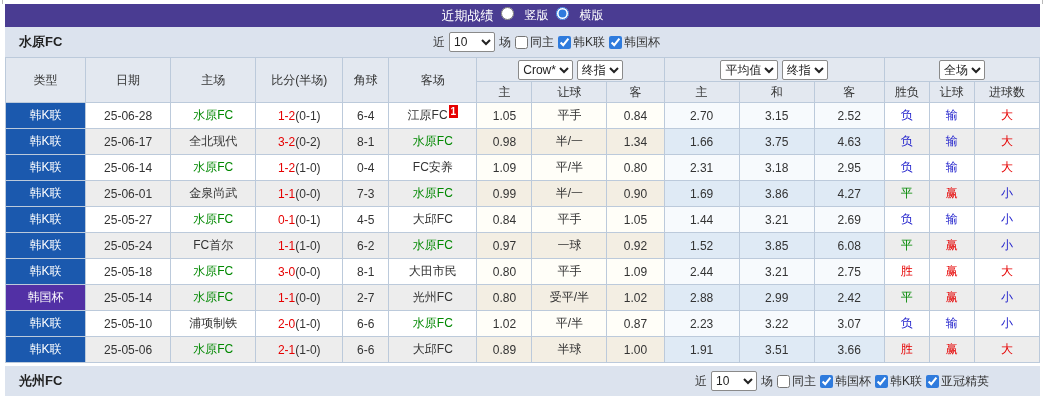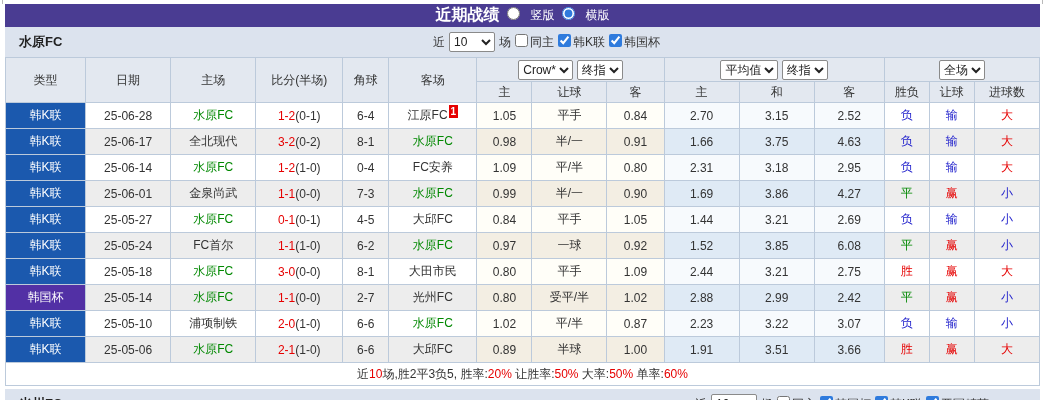--- a/index.html
+++ b/index.html
@@ -1,27 +1,27 @@
 <!DOCTYPE html>
 <html><head>
 <meta charset="utf-8">
 <style>
   * { box-sizing: border-box; margin: 0; padding: 0; }
   html,body { width:1045px; height:400px; overflow:hidden; background:#fff;
     font-family:"Liberation Sans","DejaVu Sans",sans-serif; font-size:12px; color:#333; }
   .top-strip { height:4px; margin:0 2px; border-left:1px solid #b9b9b9; border-right:1px solid #b9b9b9; background:#fff; }
   .wrap { margin:0 5px; }
   .title-bar { height:23px; background:#4a3c92; display:flex; align-items:center; justify-content:center; gap:7px; color:#fff; }
-  .title-bar .title { font-weight:bold; font-size:16px; }
+  .title-bar .title { font-weight:normal; font-size:13px; }
   .title-bar label { font-size:12px; display:flex; gap:11px; cursor:pointer; }
   input[type=radio], input[type=checkbox] { width:13px; height:13px; accent-color:#2f7bdd; margin:0; vertical-align:middle; }
   .team-bar { height:30px; background:#dce3ee; position:relative; }
   .team-bar .team-name { position:absolute; left:14px; top:0; line-height:30px; font-weight:bold; font-size:13px; color:#222; }
   .controls { position:absolute; top:0; height:30px; display:flex; align-items:center; gap:4px; }
-  .controls label { display:flex; gap:2px; }
+  .controls label { display:flex; align-items:center; gap:2px; }
   select { font-size:12px; height:20px; border:1px solid #8a8a8a; background:#fff; color:#222; border-radius:2px; }
   table { border-collapse:collapse; width:100%; table-layout:fixed; }
   th,td { border:1px solid #bccadb; text-align:center; padding:0; white-space:nowrap; overflow:hidden; font-weight:normal; }
   thead th { background:#e3e8f0; }
   thead tr.r1 th { height:24px; }
   thead tr.r2 th { height:21px; }
   tbody td { height:26px; }
   tbody tr:nth-child(odd) td { background:#fff; }
   tbody tr:nth-child(even) td { background:#ededed; }
   tbody tr:nth-child(odd) td.crow { background:#fffef8; }
@@ -159,21 +159,21 @@
         </tr>
         <tr>
           <td class="type-cell">韩K联</td>
           <td class="">25-06-17</td>
           <td class="">全北现代</td>
           <td class=""><span class="ft">3-2</span><span class="ht">(0-2)</span></td>
           <td class="">8-1</td>
           <td class="self">水原FC</td>
           <td class="crow">0.98</td>
           <td class="crow">半/一</td>
-          <td class="crow">0.91</td>
+          <td class="crow">1.34</td>
           <td class="euro">1.66</td>
           <td class="euro">3.75</td>
           <td class="euro">4.63</td>
           <td class="tone-lose">负</td>
           <td class="tone-lose">输</td>
           <td class="tone-big">大</td>
         </tr>
         <tr>
           <td class="type-cell">韩K联</td>
           <td class="">25-06-14</td>
@@ -306,21 +306,20 @@
           <td class="euro">1.91</td>
           <td class="euro">3.51</td>
           <td class="euro">3.66</td>
           <td class="tone-win">胜</td>
           <td class="tone-win">赢</td>
           <td class="tone-big">大</td>
         </tr>
       </tbody>
   </table>
 
-  <div class="summary-bar"><span class="">近</span><span class="red">10</span><span class="">场,胜2平3负5, 胜率:</span><span class="red">20%</span><span class=""> 让胜率:</span><span class="red">50%</span><span class=""> 大率:</span><span class="red">50%</span><span class=""> 单率:</span><span class="red">60%</span></div>
 
   <div class="gap"></div>
 
   <div class="next-bar">
     <span class="team-name">光州FC</span>
     <div class="controls" style="left:690px">
       <span>近</span>
       <select style="width:46px">
         <option>10</option>
       </select>

